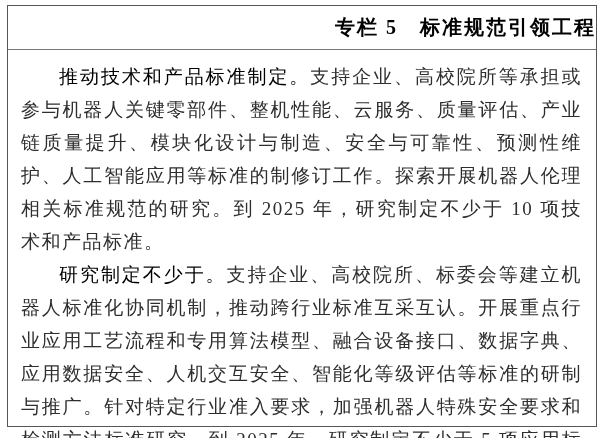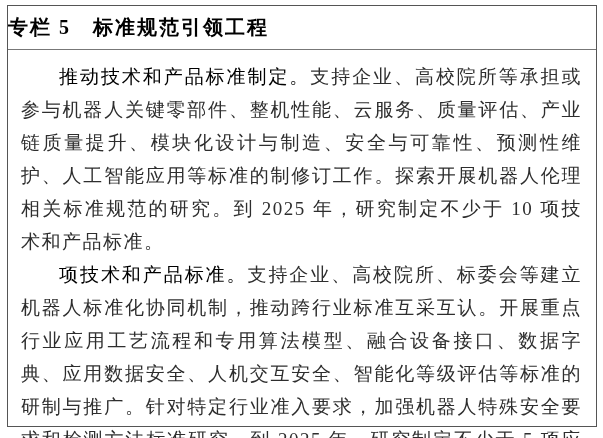--- a/index.html
+++ b/index.html
@@ -26,21 +26,21 @@
     width: 590px;
     height: 422px;
     border: 1.5px solid var(--border_color);
     background: var(--background);
   }
   .panel-title {
     height: 44px;
     border-bottom: 1px solid var(--divider_color);
     display: flex;
     align-items: center;
-    justify-content: flex-start;
+    justify-content: flex-end;
     font-size: 20px;
     font-weight: bold;
     color: var(--title_color);
     letter-spacing: 2px;
   }
   .panel-body {
     padding: 10px 14px 0 13px;
     font-size: 19px;
     line-height: 33px;
     color: var(--text_color);
@@ -59,15 +59,15 @@
 </style>
 </head>
 <body>
 
 <div class="panel">
   <div class="panel-title">
     <span>专栏 5　标准规范引领工程</span>
   </div>
   <div class="panel-body">
     <p><span class="lead">推动技术和产品标准制定。</span><span>支持企业、高校院所等承担或参与机器人关键零部件、整机性能、云服务、质量评估、产业链质量提升、模块化设计与制造、安全与可靠性、预测性维护、人工智能应用等标准的制修订工作。探索开展机器人伦理相关标准规范的研究。到 2025 年，研究制定不少于 10 项技术和产品标准。</span></p>
-    <p><span class="lead">项技术和产品标准。</span><span>支持企业、高校院所、标委会等建立机器人标准化协同机制，推动跨行业标准互采互认。开展重点行业应用工艺流程和专用算法模型、融合设备接口、数据字典、应用数据安全、人机交互安全、智能化等级评估等标准的研制与推广。针对特定行业准入要求，加强机器人特殊安全要求和检测方法标准研究。到 2025 年，研究制定不少于 5 项应用标准。</span></p>
+    <p><span class="lead">研究制定不少于。</span><span>支持企业、高校院所、标委会等建立机器人标准化协同机制，推动跨行业标准互采互认。开展重点行业应用工艺流程和专用算法模型、融合设备接口、数据字典、应用数据安全、人机交互安全、智能化等级评估等标准的研制与推广。针对特定行业准入要求，加强机器人特殊安全要求和检测方法标准研究。到 2025 年，研究制定不少于 5 项应用标准。</span></p>
   </div>
 </div>
 
 </body></html>

